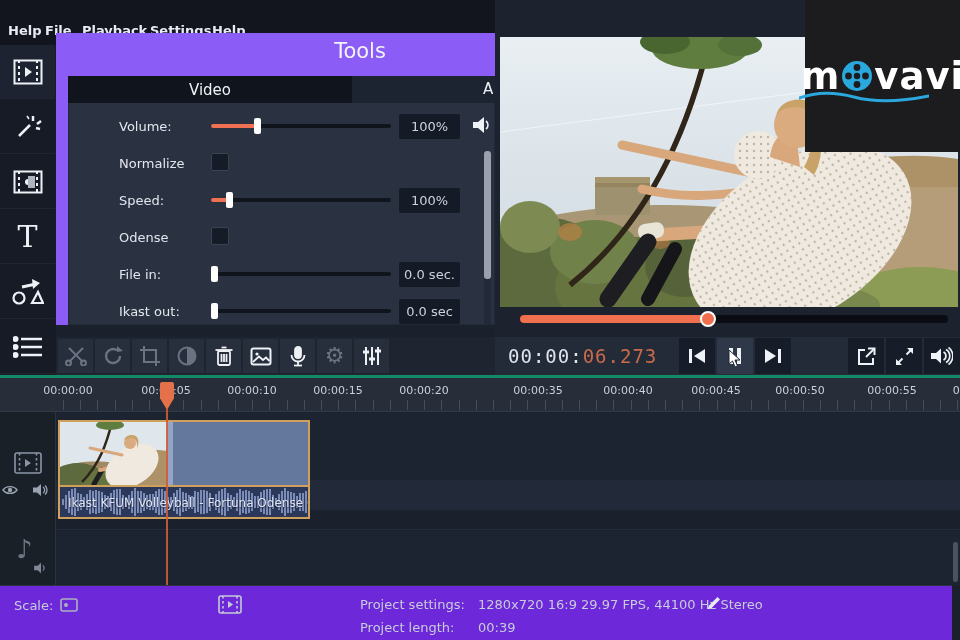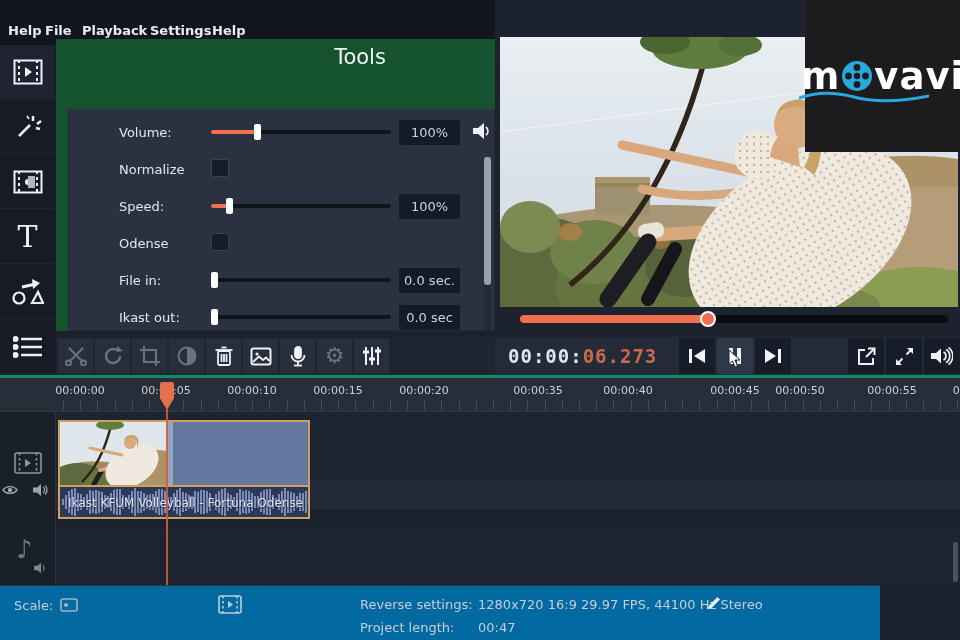--- a/index.html
+++ b/index.html
@@ -11,21 +11,21 @@
   
   .menubar { left:0; top:0; width:960px; height:45px; background:#12151d; }
   .menu-item { position:absolute; top:23px; color:#e8ebf2; font-size:13px; font-weight:bold; cursor:default; }
 
   
   .sidebar { left:0; top:45px; width:56px; height:330px; background:#161b25; }
   .side-cell { position:absolute; left:0; width:55px; height:54px; border-bottom:1px solid #20262f; display:flex; align-items:center; justify-content:center; color:#eef1f6; }
   .side-cell.sel { background:#1d2330; }
 
   
-  .tools-panel { left:56px; top:39px; width:439px; height:292px; background:#14532d; overflow:hidden;text-align:center; }
+  .tools-panel { left:56px; top:33px; width:439px; height:292px; background:#8b5cf6; overflow:hidden;text-align:center; }
   .tools-title { position:absolute; left:304px; top:6px; transform:translateX(-50%); color:#f2f4f8; font-size:21px; }
   .tabbar { position:absolute; left:12px; top:43px; right:0; height:27px; background:#1d2431; }
   .tab-active { position:absolute; left:0; top:0; width:284px; height:27px; background:#0f141d; color:#eef1f6; font-size:15px; display:flex; align-items:center; justify-content:center; }
   .tab-partial { position:absolute; left:415px; top:4px; color:#eef1f6; font-size:15px; }
   .tools-body { position:absolute; left:12px; top:70px; right:0; bottom:0; background:#2a3140; border:1px solid #222a38; border-top:none; }
   .ctl-label { position:absolute; left:50px; color:#e2e6ee; font-size:13px; }
   .slider-track { position:absolute; left:142px; width:180px; height:4px; background:#10141d; border-radius:2px; }
   .slider-fill { position:absolute; left:0; top:0; height:4px; background:#f07054; border-radius:2px; }
   .slider-handle { position:absolute; top:-6px; width:7px; height:16px; background:#fdfdfd; border-radius:2px; }
   .value-box { position:absolute; left:330px; width:61px; height:25px; background:#141a26; color:#ccd3df; font-size:13px; display:flex; align-items:center; justify-content:center; border-radius:2px; }
@@ -39,21 +39,21 @@
   .dim { color:#6a7382; } .bright { color:#eef1f6; }
 
   .teal-line { left:0; top:375px; width:960px; height:3px; background:#138a68; }
 
   
   .preview-bg { left:495px; top:0; width:465px; height:337px; background:#1c222e; }
   .photo { position:absolute; left:5px; top:37px; width:458px; height:270px; }
   .seek-track { position:absolute; left:25px; top:315px; width:428px; height:8px; background:#0a0c12; border-radius:4px; }
   .seek-fill { position:absolute; left:0; top:0; height:8px; width:188px; background:#ef6f4e; border-radius:4px; }
   .seek-handle { position:absolute; left:180px; top:-4px; width:16px; height:16px; background:#ef6f4e; border:2px solid #ffffff; border-radius:50%; }
-  .pcontrols { left:495px; top:337px; width:465px; height:38px; background:#242b38;font-weight:bold; }
+  .pcontrols { left:495px; top:337px; width:465px; height:38px; background:#242b38; }
   .timecode { position:absolute; left:13px; top:8px; font-family:"DejaVu Sans Mono","Liberation Mono",monospace; font-size:19px; letter-spacing:1px; }
   .tc-white { color:#dfe4ee; } .tc-orange { color:#c96b49; }
   .pc-btn { position:absolute; top:1px; width:36px; height:36px; background:#171d28; display:flex; align-items:center; justify-content:center; color:#eef1f6; }
   .pc-btn.hov { background:#2e3849; }
 
   
   .logo-box { left:805px; top:0; width:155px; height:152px; background:#1c1c1e; display:flex; align-items:center; justify-content:center; }
   .logo-inner { position:relative; display:flex; align-items:center; color:#ffffff; font-size:37px; font-weight:bold; letter-spacing:1px; }
 
   
@@ -76,21 +76,21 @@
   .clip-wave { position:absolute; left:0; top:63px; width:248px; height:32px; background:#2c3859; border-top:2px solid #cfa05c; overflow:hidden; }
   .wfbars { position:absolute; left:0; top:0; width:100%; height:100%; display:flex; align-items:center; gap:1px; padding-left:2px; }
   .wfbars i { flex:0 0 2px; background:#8496c0; opacity:.9; }
   .clip-title { position:absolute; left:8px; top:9px; color:#dde3f0; font-size:12px; white-space:nowrap; text-shadow:0 1px 2px #1a2240; }
 
   .playhead-marker { position:absolute; left:160px; top:382px; width:14px; height:28px; background:#e4714a;
      clip-path:polygon(0 0,100% 0,100% 58%,50% 100%,0 58%); border-radius:2px; }
   .playhead-line { position:absolute; left:166px; top:408px; width:2px; height:177px; background:#cf5c36; opacity:.9; }
 
   
-  .bottombar { left:0; top:585px; width:880px; height:55px; background:#0369a1; border-top:1px solid #2b3443; }
+  .bottombar { left:0; top:585px; width:952px; height:55px; background:#6d28d9; border-top:1px solid #2b3443; }
   .bb-text { position:absolute; color:#c7cdd9; font-size:13px; }
 
   svg { display:block; }
 </style>
 </head>
 <body>
 
 <div id="app">
 
   <div class="abs menubar">
@@ -156,20 +156,24 @@
             <circle cx="2.5" cy="12" r="1.8" fill="#eef1f6"></circle>
           <line x1="8" y1="20" x2="29" y2="20"></line>
             <circle cx="2.5" cy="20" r="1.8" fill="#eef1f6"></circle>
         </svg>
       </span>
     </div>
   </div>
 
   <div class="abs tools-panel">
     <div class="tools-title">Tools</div>
+    <div class="tabbar">
+      <div class="tab-active">Video</div>
+      <div class="tab-partial">A</div>
+    </div>
     <div class="tools-body">
 
       <span class="ctl-label" style="top:16px">Volume:</span>
       <div class="slider-track" style="top:21px">
         <div class="slider-fill" style="width:46px"></div>
         <div class="slider-handle" style="left:43px"></div>
       </div>
       <div class="value-box" style="top:11px">100%</div>
       <span style="position:absolute;left:404px;top:12px">
         <svg width="18" height="20" viewBox="0 0 18 20" fill="#eef1f6">
@@ -436,28 +440,28 @@
       <span>vavi</span>
       <svg width="130" height="12" viewBox="0 0 130 12" style="position:absolute;left:-2px;top:36px">
         <path d="M0 7 Q 25 -2 55 6 T 130 5" fill="none" stroke="#2aa7dc" stroke-width="3" stroke-linecap="round"></path>
       </svg>
     </div>
   </div>
 
   <div class="abs teal-line"></div>
 
   <div class="abs ruler">
-    <span class="ruler-label" style="left:80px">00:00:00</span>
+    <span class="ruler-label" style="left:68px">00:00:00</span>
     <span class="ruler-label" style="left:166px">00:00:05</span>
     <span class="ruler-label" style="left:252px">00:00:10</span>
     <span class="ruler-label" style="left:338px">00:00:15</span>
     <span class="ruler-label" style="left:424px">00:00:20</span>
     <span class="ruler-label" style="left:538px">00:00:35</span>
     <span class="ruler-label" style="left:628px">00:00:40</span>
-    <span class="ruler-label" style="left:735px">00:00:45</span>
+    <span class="ruler-label" style="left:716px">00:00:45</span>
     <span class="ruler-label" style="left:800px">00:00:50</span>
     <span class="ruler-label" style="left:892px">00:00:55</span>
     <span class="ruler-label" style="left:965px">00:0</span>
     <div class="ruler-ticks"></div>
   </div>
 
   <div class="abs tracks">
     <div class="row-video"></div>
     <div class="row-strip"></div>
     <div class="row-gap"></div>
@@ -620,26 +624,26 @@
     </span>
 
     <span style="position:absolute;left:218px;top:9px">
       <svg width="24" height="19" viewBox="0 0 24 19" fill="none" stroke="#c3cad6" stroke-width="1.6">
         <rect x="1" y="1" width="22" height="17" rx="2"></rect>
         <line x1="5" y1="1" x2="5" y2="18" stroke-dasharray="2.5 2.5"></line>
         <line x1="19" y1="1" x2="19" y2="18" stroke-dasharray="2.5 2.5"></line>
         <path d="M10 6 L15 9.5 L10 13 Z" fill="#c3cad6" stroke="none"></path>
       </svg>
     </span>
-    <span class="bb-text" style="left:360px;top:11px">Reverse settings:</span>
+    <span class="bb-text" style="left:360px;top:11px">Project settings:</span>
     <span class="bb-text" style="left:478px;top:11px">1280x720 16:9 29.97 FPS, 44100 Hz Stereo</span>
     <span style="position:absolute;left:706px;top:9px">
       <svg width="16" height="16" viewBox="0 0 16 16" fill="#e8ebf2">
         <path d="M2 14 L3 10.5 L11.5 2 L14 4.5 L5.5 13 Z"></path>
         <path d="M2 14 L4.2 13.4 L2.6 11.8 Z" fill="#e8ebf2"></path>
       </svg>
     </span>
     <span class="bb-text" style="left:360px;top:34px">Project length:</span>
-    <span class="bb-text" style="left:478px;top:34px">00:47</span>
+    <span class="bb-text" style="left:478px;top:34px">00:39</span>
 
   </div>
 
 </div>
 
 </body></html>

